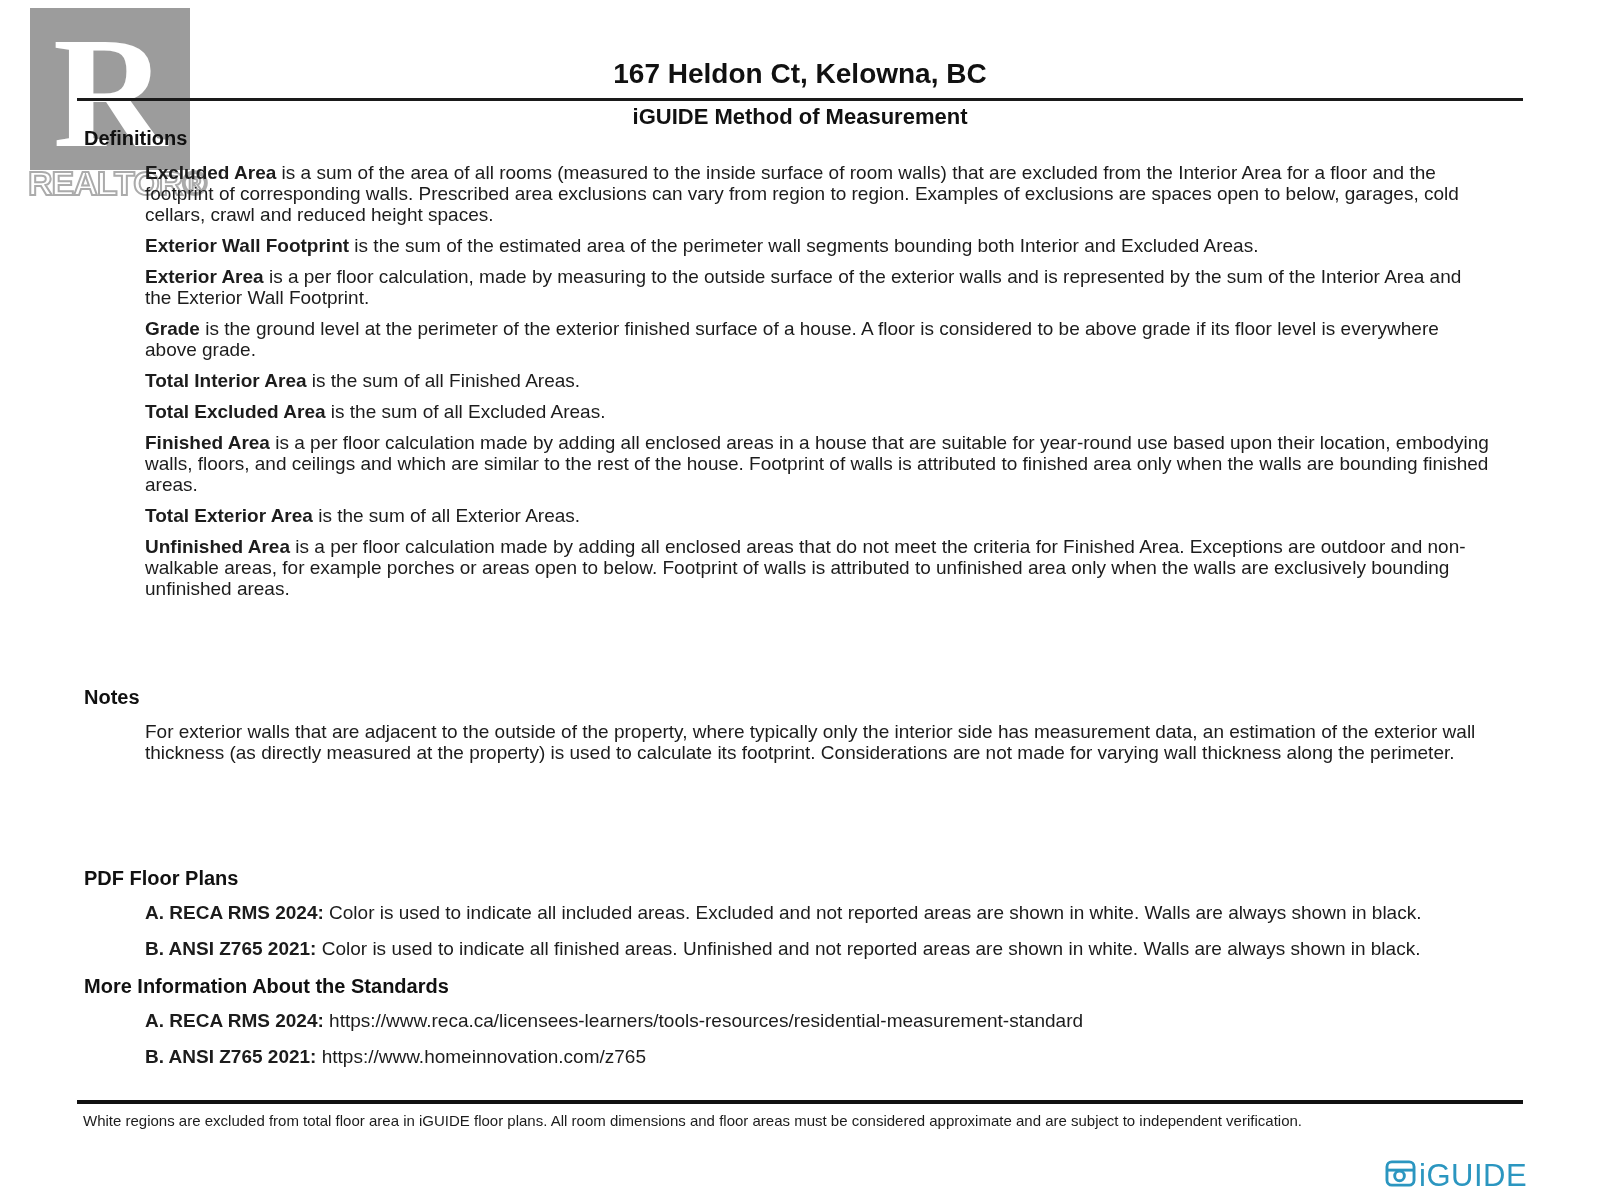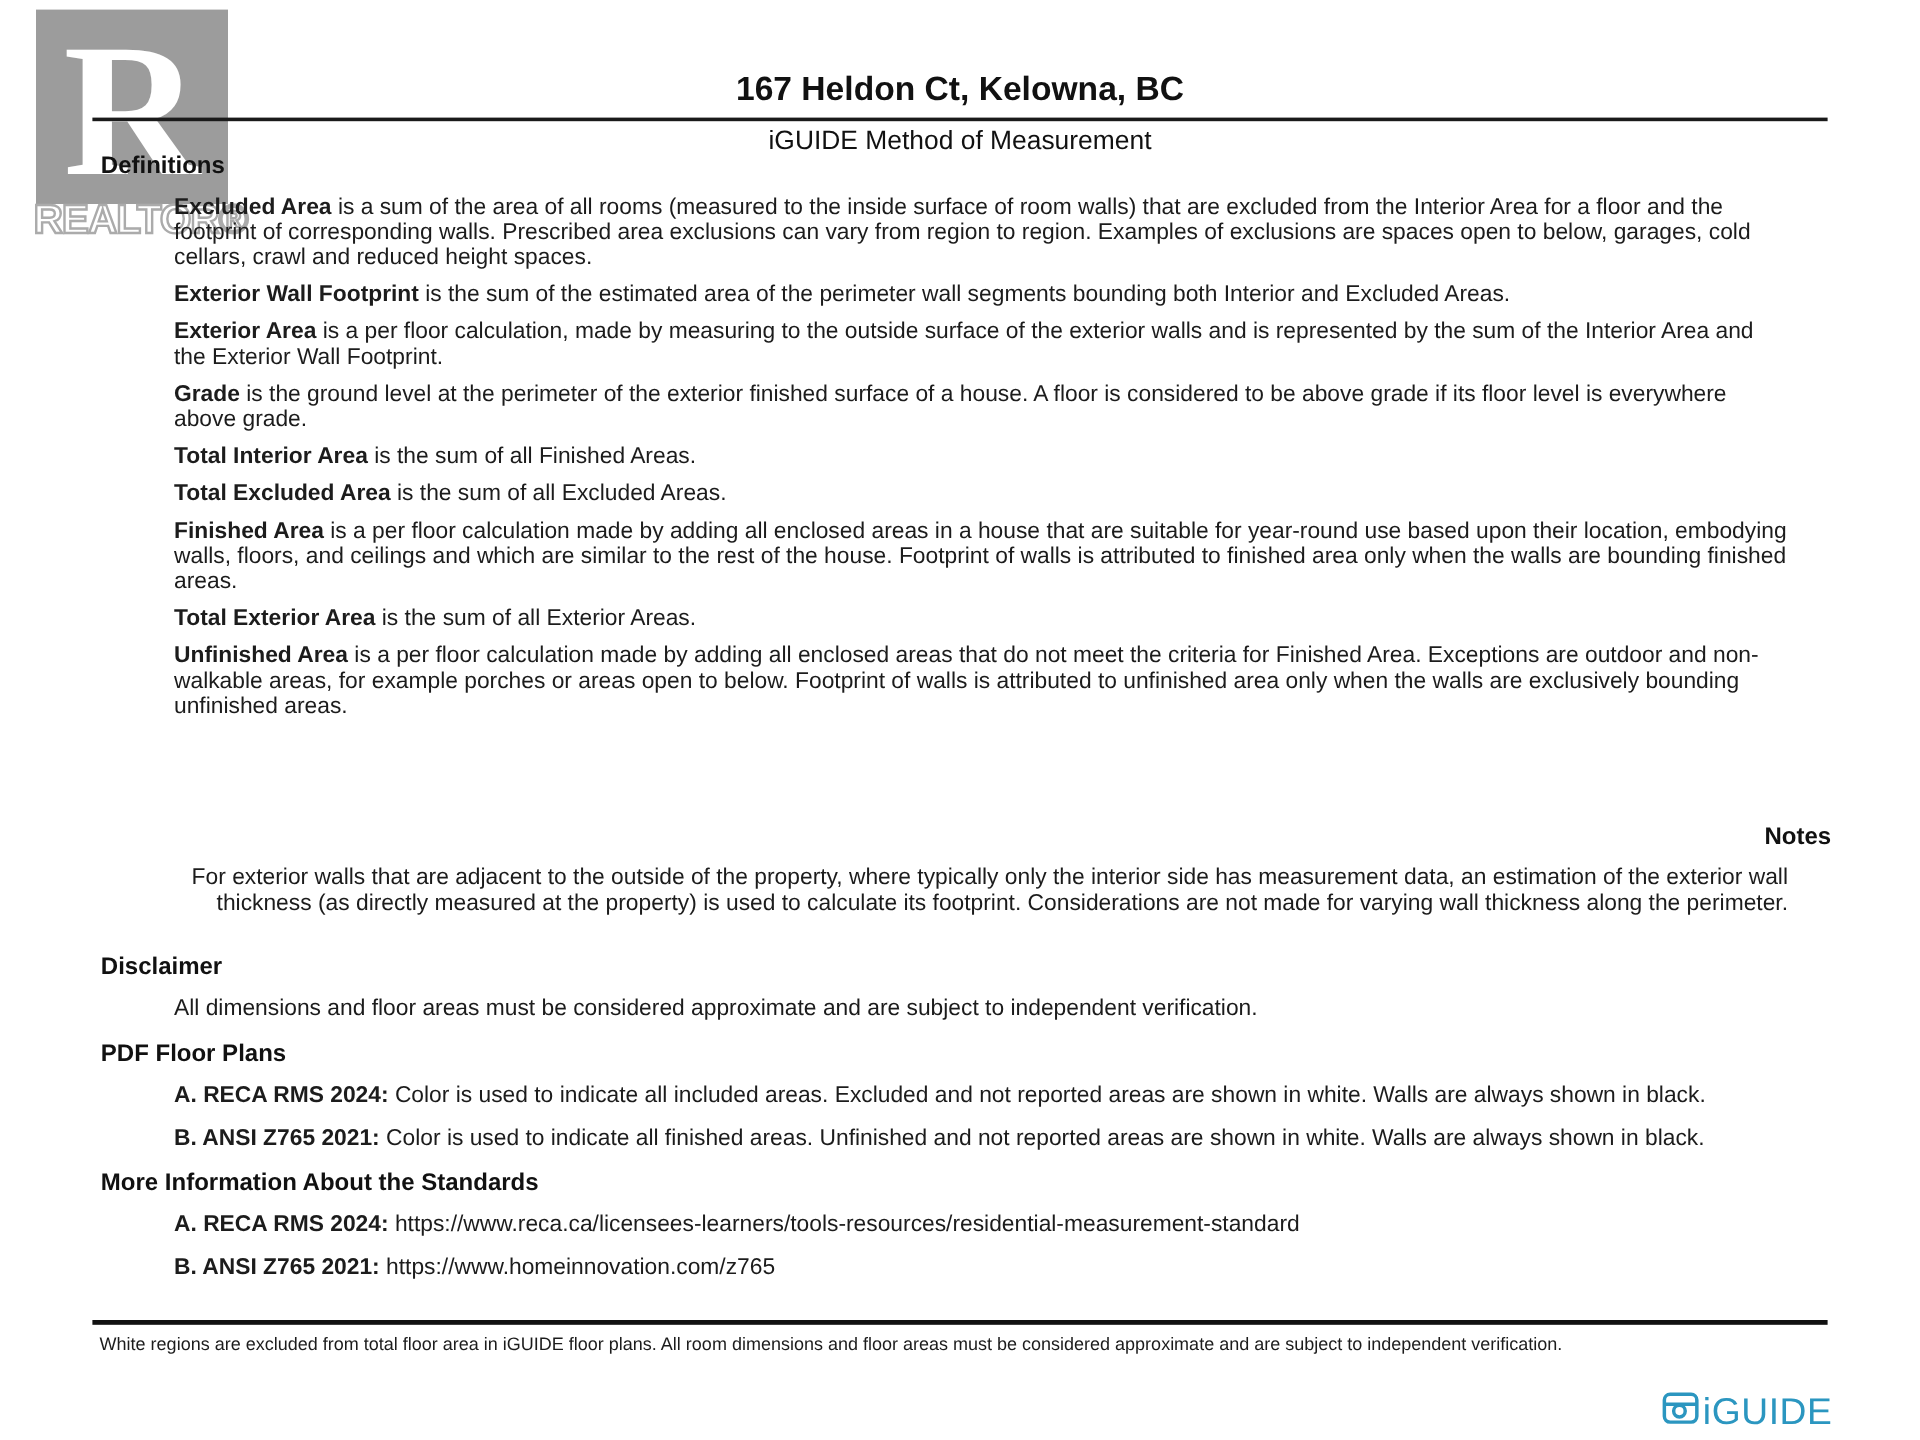--- a/index.html
+++ b/index.html
@@ -40,36 +40,36 @@
   .title {
     position: absolute; left: 77px; top: 58px; width: 1446px; z-index: 1;
     text-align: center; font-size: 28px; font-weight: bold; color: #111;
   }
   .title-rule {
     position: absolute; left: 77px; top: 98px; width: 1446px; height: 3px;
     background: #1a1a1a; z-index: 1;
   }
   .subtitle {
     position: absolute; left: 77px; top: 104px; width: 1446px; z-index: 1;
-    text-align: center; font-size: 22px; font-weight: normal; color: #111;
+    text-align: center; font-size: 22px; font-weight: bold; color: #111;
   }
   
   section { position: absolute; left: 84px; width: 1442px; z-index: 1; }
   section h2 {
     margin: 0 0 12px 0;
     font-size: 20px; line-height: 23px; font-weight: bold; color: #111;
   }
   .indent { margin-left: 61px; width: 1345px; }
   .body-text, .def { font-size: 19px; line-height: 21px; }
   p.def { margin: 0 0 10px 0; }
   p.flat { margin: 0; }
   .item { font-size: 19px; line-height: 21px; margin: 0 0 15px 0; }
   b.term { font-weight: bold; }
   #sec-definitions { top: 127px; }
-  #sec-notes       { top: 686px; text-align: right; }
+  #sec-notes       { top: 686px; }
   #sec-disclaimer  { top: 795px; }
   #sec-pdf         { top: 867px; }
   #sec-standards   { top: 975px; }
   .url { color: #1c1c1c; text-decoration: none; }
   
   .footer-rule {
     position: absolute; left: 77px; top: 1100px; width: 1446px; height: 4px;
     background: #111; z-index: 1;
   }
   .footer-text {
@@ -143,26 +143,20 @@
     </div>
   </section>
 
   <section id="sec-notes">
     <h2>Notes</h2>
     <div class="indent">
       <p class="def flat">For exterior walls that are adjacent to the outside of the property, where typically only the interior side has measurement data, an estimation of the exterior wall thickness (as directly measured at the property) is used to calculate its footprint. Considerations are not made for varying wall thickness along the perimeter.</p>
     </div>
   </section>
 
-  <section id="sec-disclaimer">
-    <h2>Disclaimer</h2>
-    <div class="indent">
-      <p class="def flat">All dimensions and floor areas must be considered approximate and are subject to independent verification.</p>
-    </div>
-  </section>
 
   <section id="sec-pdf">
     <h2>PDF Floor Plans</h2>
     <div class="indent">
       <p class="item">
         <b class="term">A. RECA RMS 2024:</b>
         <span>Color is used to indicate all included areas. Excluded and not reported areas are shown in white. Walls are always shown in black.</span>
       </p>
       <p class="item">
         <b class="term">B. ANSI Z765 2021:</b>

